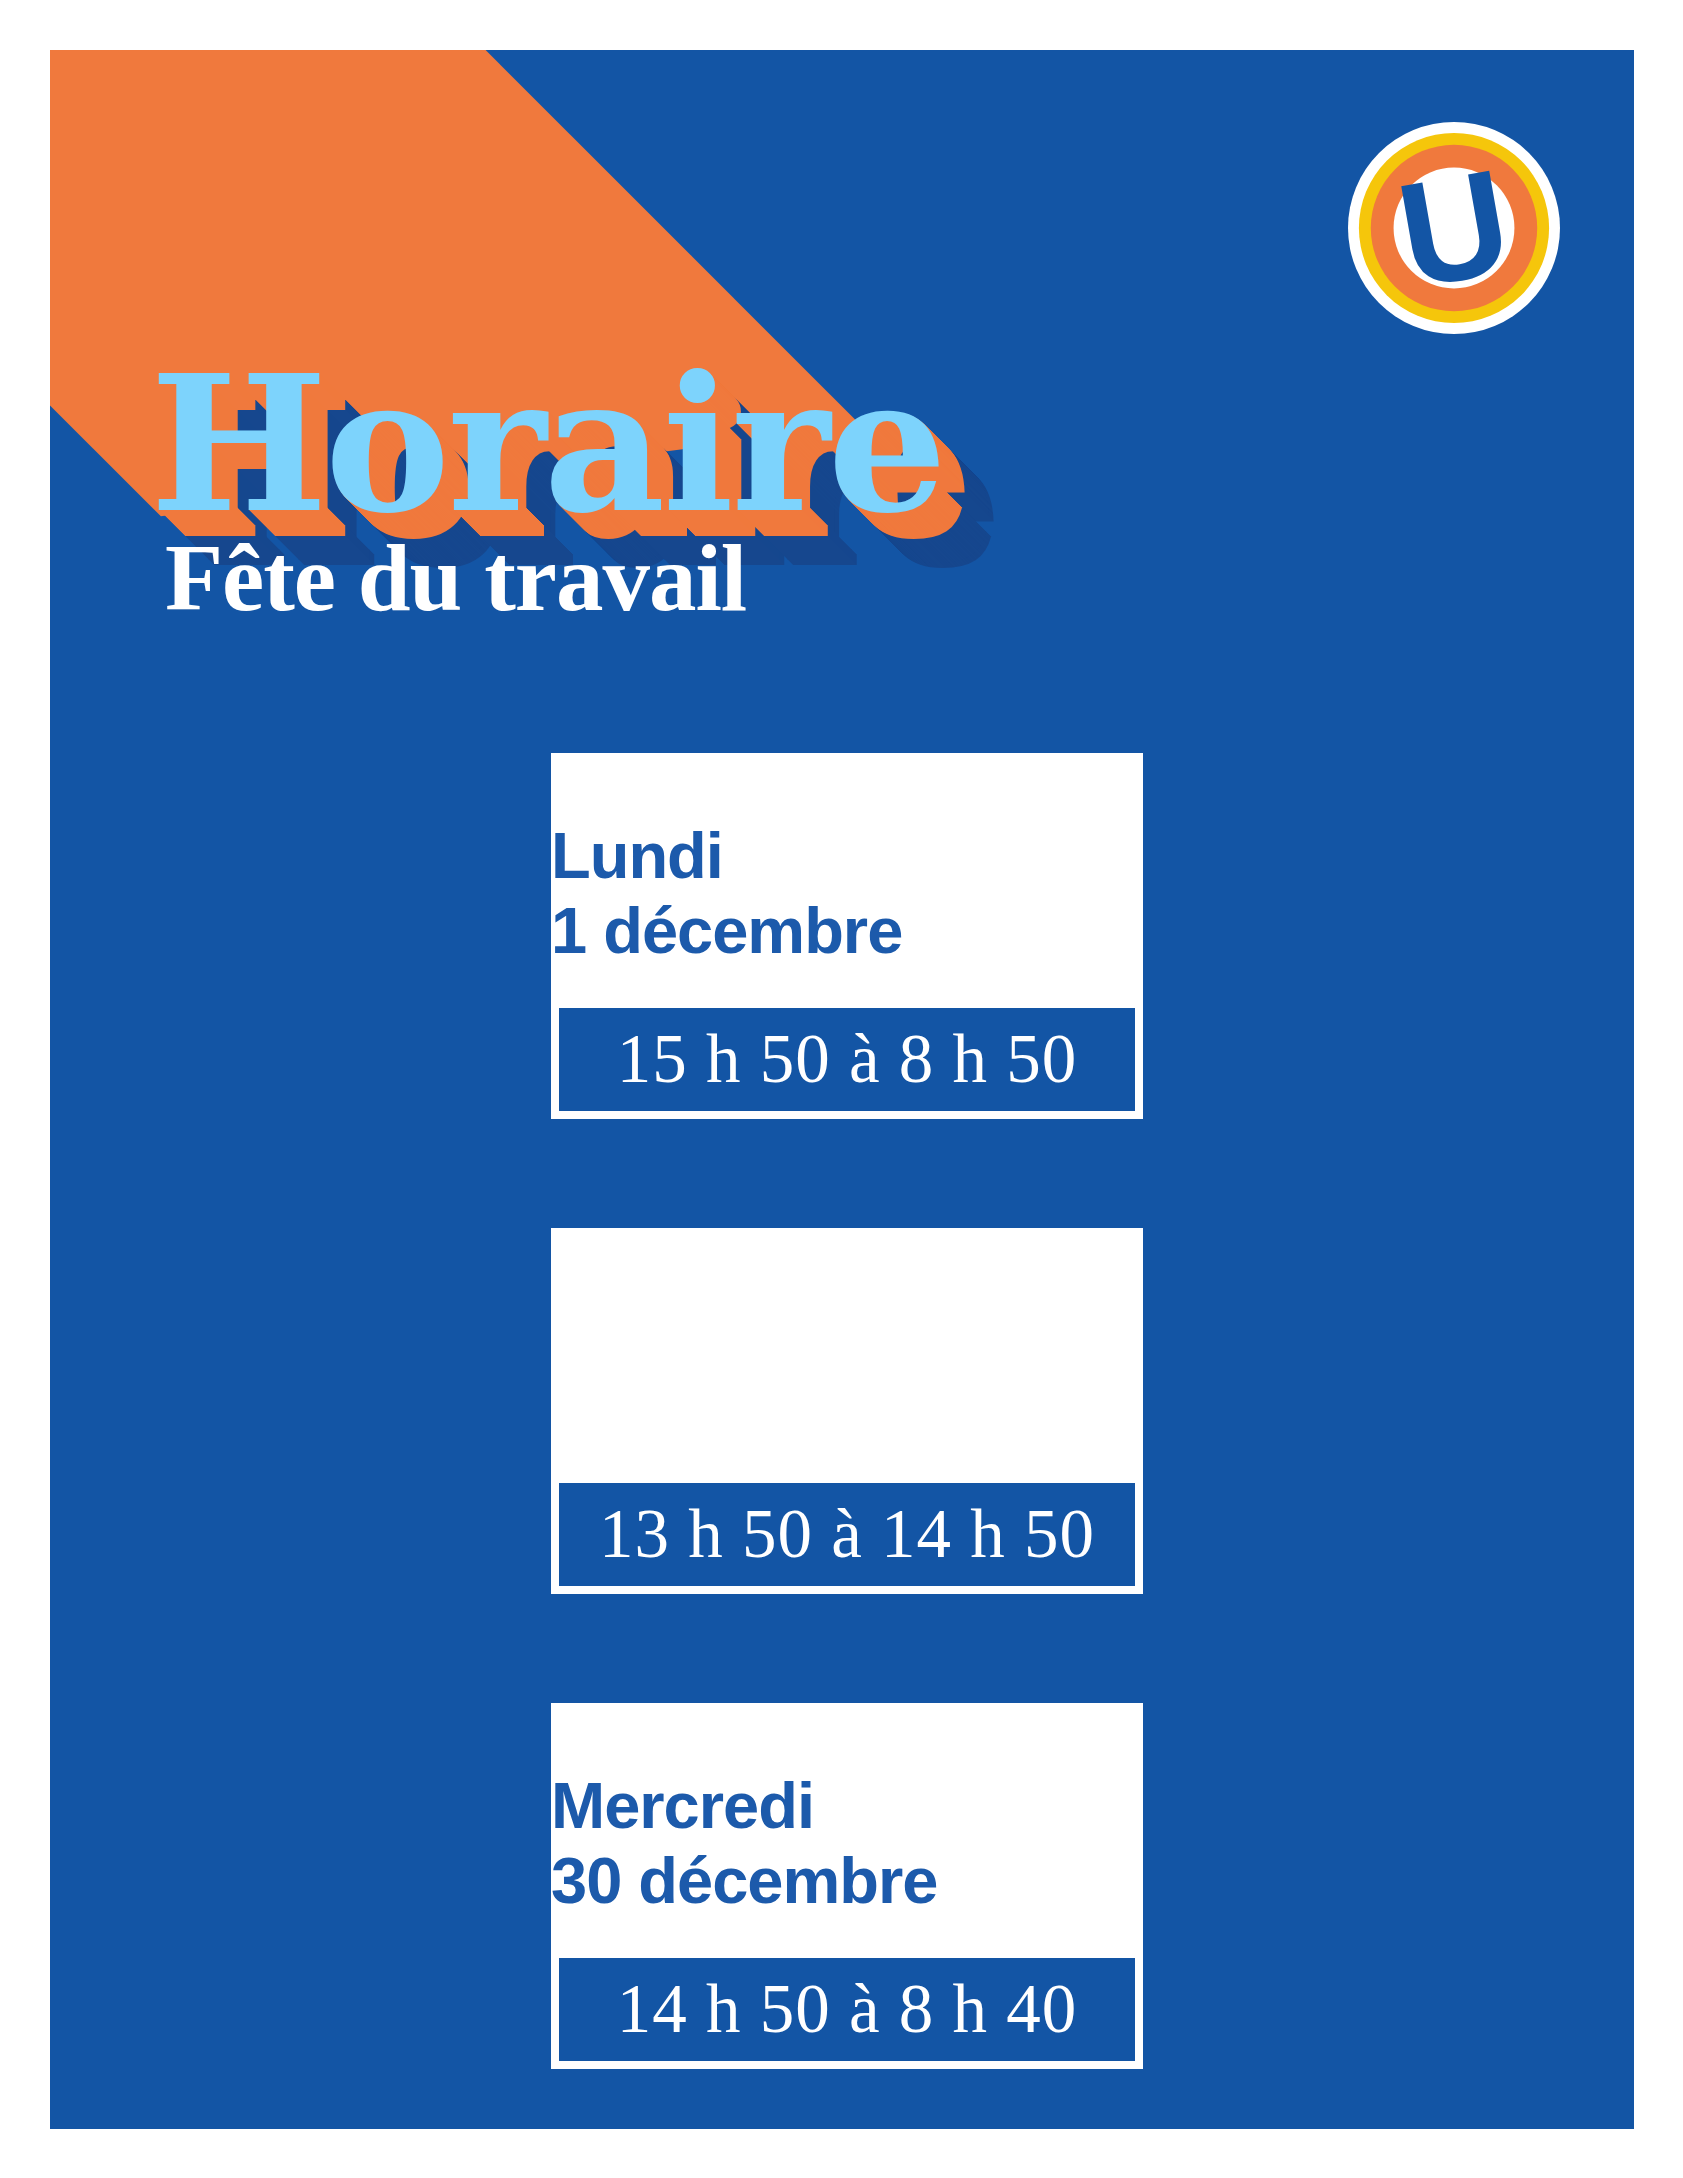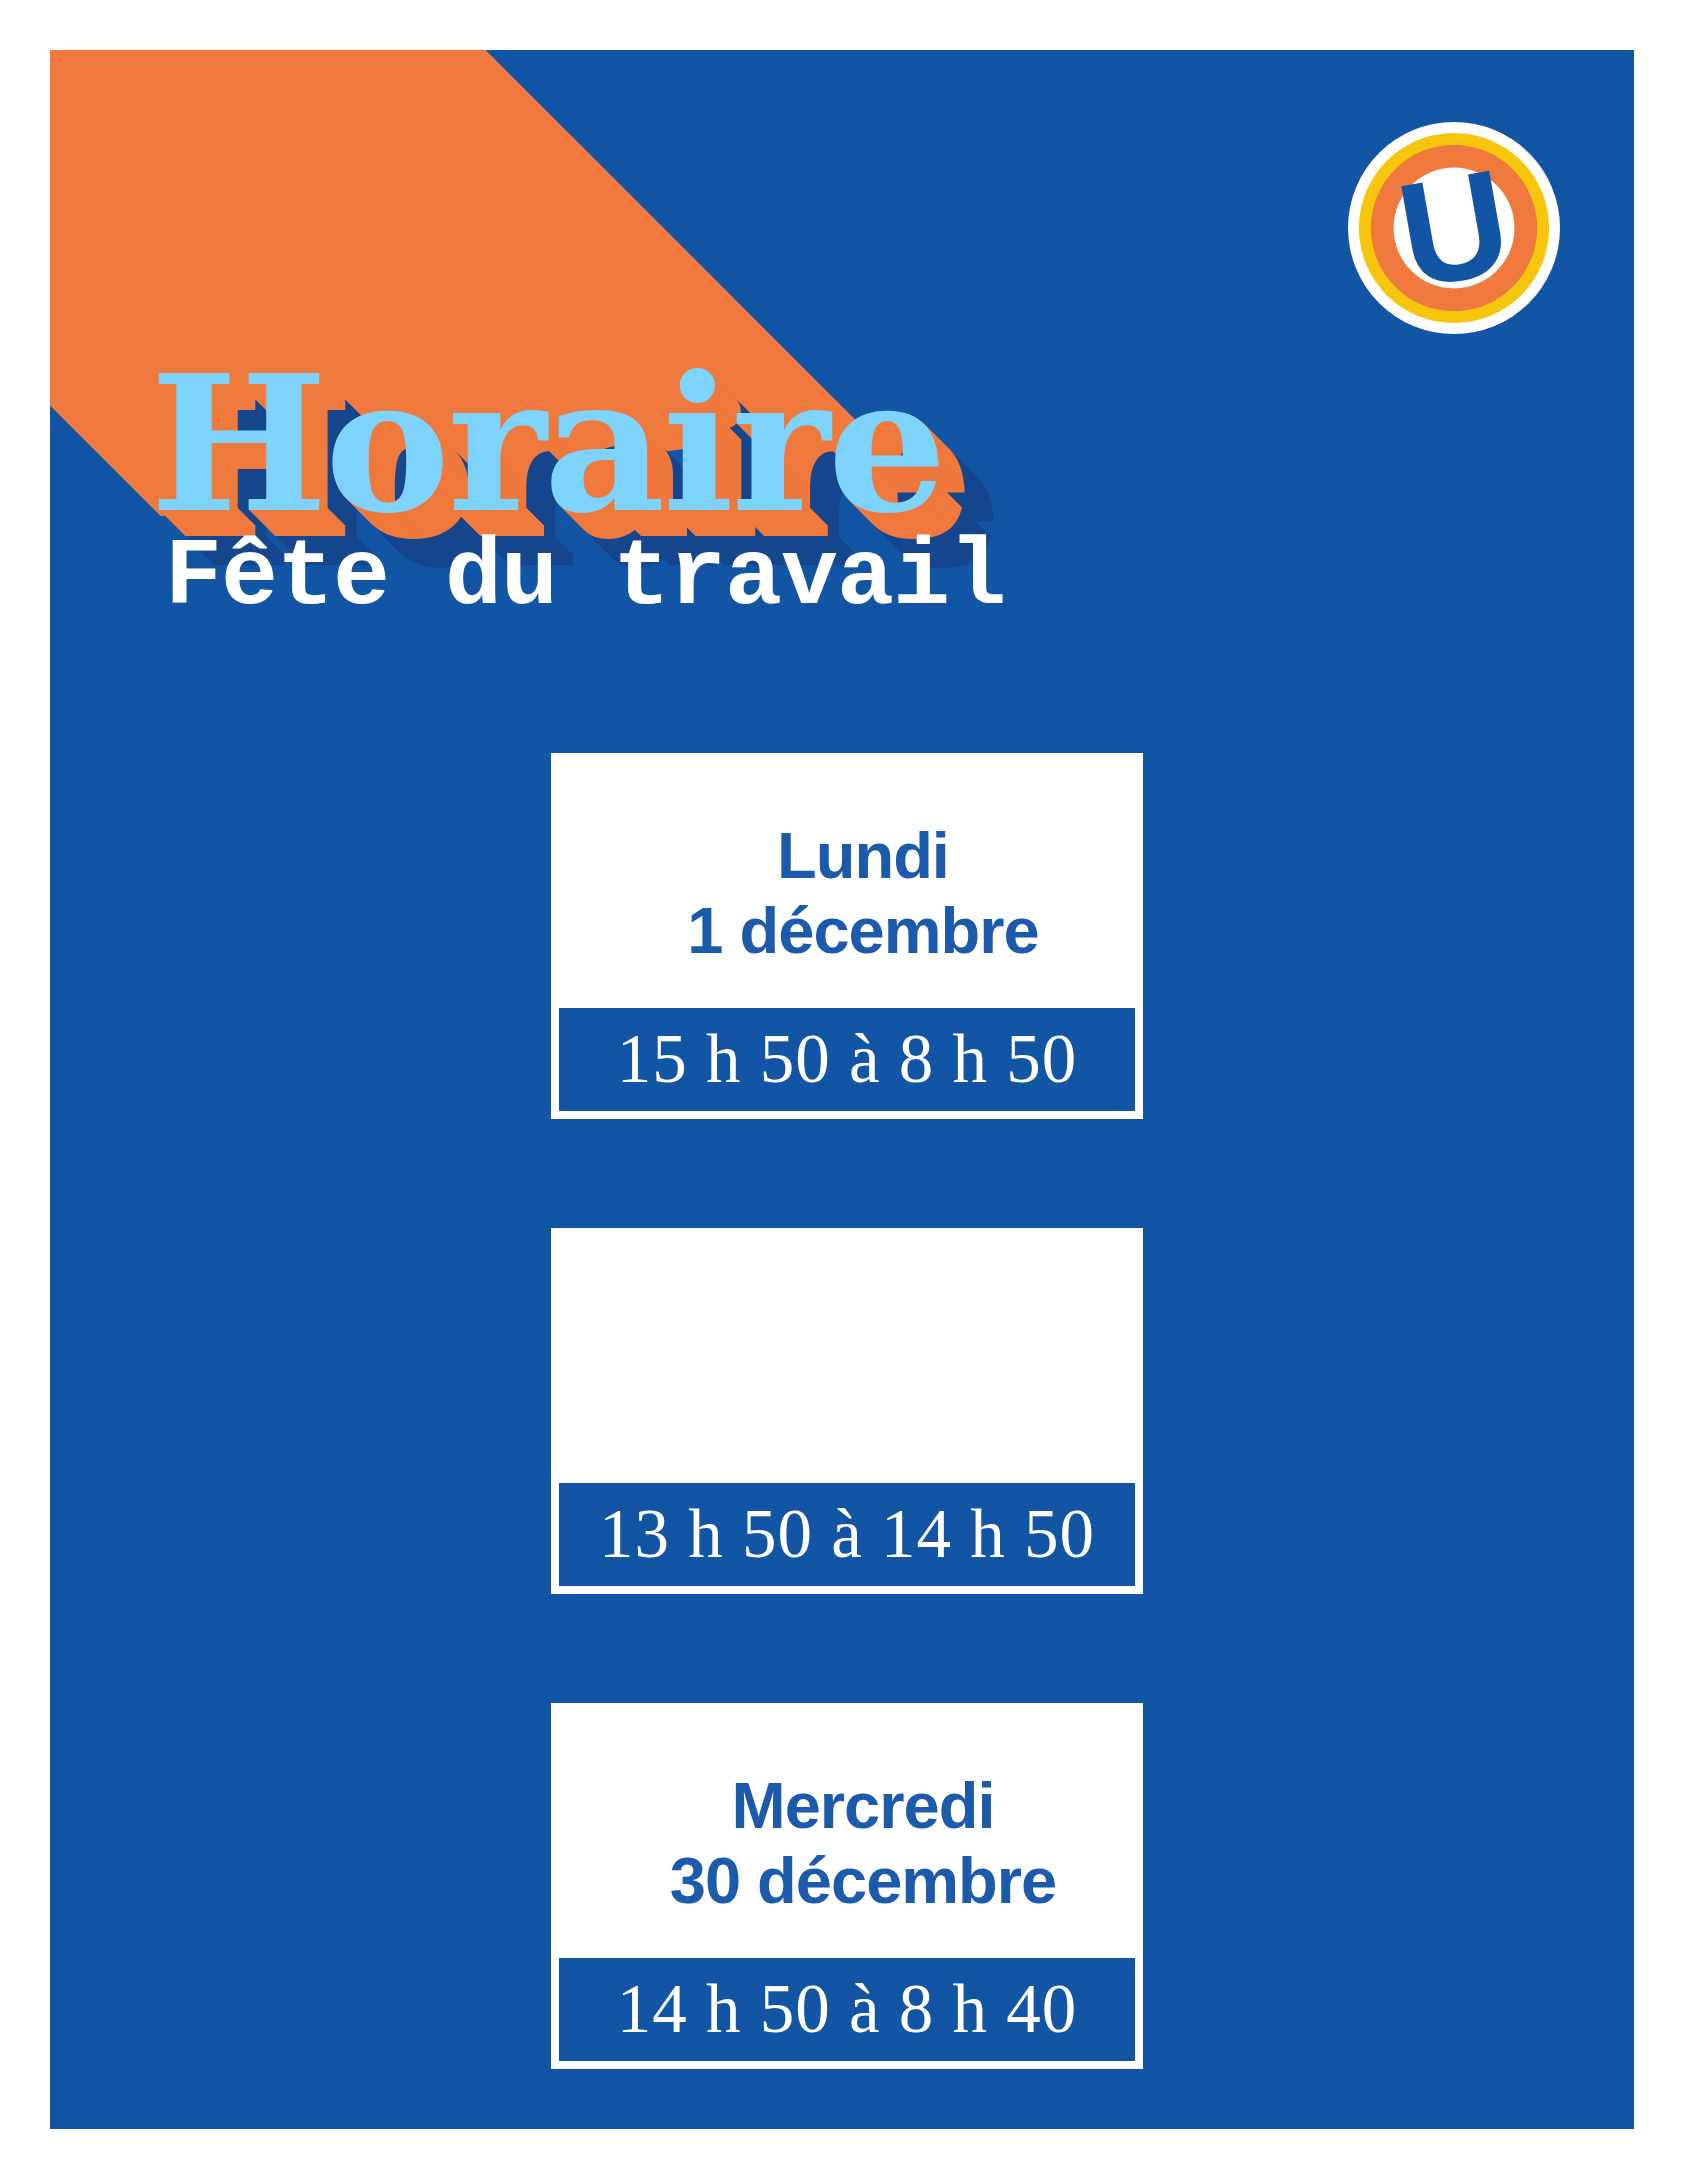--- a/index.html
+++ b/index.html
@@ -25,42 +25,40 @@
     font-weight:bold;
     font-size:188px;
     line-height:1;
     letter-spacing:-0.015em;
     color:#7dd3fc;
     white-space:nowrap;
   }
   .subtitle{
     position:absolute;
     left:115px;top:481px;
-    font-family:Liberation Mono, monospace;
+    font-family:Liberation Serif, serif;
     font-weight:bold;
     font-size:95px;
     line-height:1;
     letter-spacing:-1px;
     color:#ffffff;
     white-space:nowrap;
   }
   .logo{position:absolute;left:1298px;top:72px;width:212px;height:212px;}
   .card{
     position:absolute;
     left:501px;
     width:592px;height:366px;
     background:#ffffff;
   }
   .card .date-zone{
     position:absolute;
     left:0;top:0;right:0;height:183px;
-    text-align:center;
     padding-top:65px;
     box-sizing:border-box;
-    padding-left:32px;
   }
   .card .date-zone div{
     font-size:65px;
     line-height:75px;
     font-weight:bold;
     color:var(--card-text-blue,#1C5AAB);
     letter-spacing:-1px;
   }
   .card .time-bar{
     position:absolute;

